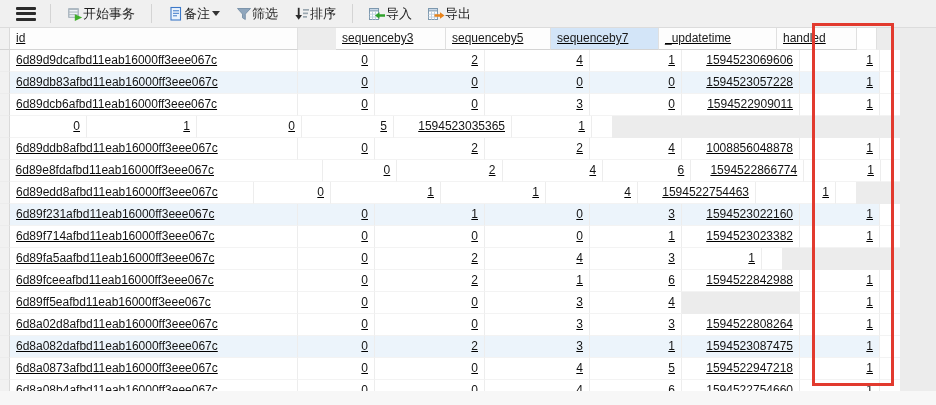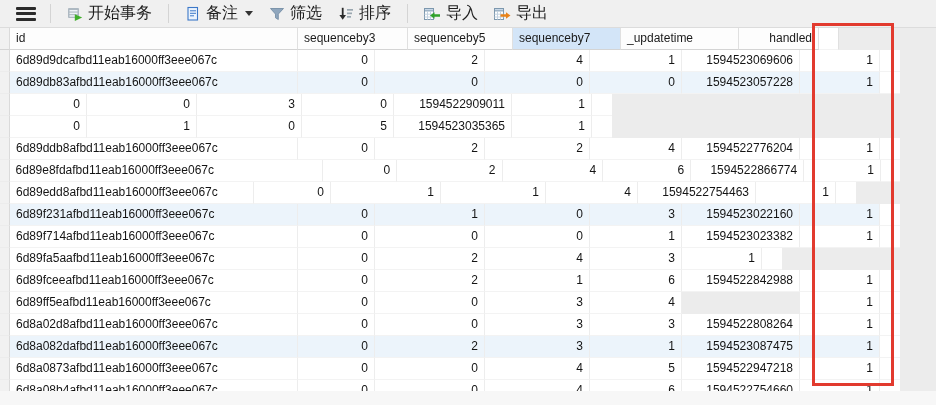--- a/index.html
+++ b/index.html
@@ -12,31 +12,31 @@
   
   .toolbar{
     position:absolute;top:0;left:0;width:936px;height:28px;
     background:#f0f0f0;border-bottom:1px solid #dcdcdc;
     display:flex;align-items:center;padding-left:10px;box-sizing:border-box;
   }
   .hamburger{width:20px;height:14px;display:flex;flex-direction:column;justify-content:space-between;margin:0 6px;cursor:pointer;}
   .hamburger span{display:block;height:3px;background:#2b2b2b;border-radius:1px;}
   .sep{width:1px;height:19px;background:#d4d4d4;margin:0 8px;}
   .tb-btn{
-    display:flex;align-items:center;gap:5px;padding:3px 8px;
-    font-size:16px;color:#1e1e1e;white-space:nowrap;cursor:pointer;border-radius:2px;
+    display:flex;align-items:center;padding:3px 8px;
+    font-size:13px;color:#1e1e1e;white-space:nowrap;cursor:pointer;border-radius:2px;
   }
   .tb-btn svg{display:block;}
   .caret{width:0;height:0;border-left:4px solid transparent;border-right:4px solid transparent;border-top:5px solid #333;margin-left:2px;}
   
   .grid{
     position:absolute;top:28px;left:0;width:936px;height:363px;
     background:#ececec;overflow:hidden;
   }
-  .grid-inner{width:900px;}
+  .grid-inner{width:900px;text-decoration:underline;}
   .row{display:flex;height:22px;box-sizing:border-box;}
   .cell,.hdr-cell,.gutter,.filler{
     box-sizing:border-box;font-size:12px;line-height:21px;
     padding:0 6px;white-space:nowrap;overflow:hidden;color:#141414;
   }
   .gutter{width:10px;padding:0;background:#f1f1f1;border-right:1px solid #dadada;border-bottom:1px solid #ececec;}
   .hdr-cell{
     background:#fdfdfd;border-right:1px solid #e0e0e0;border-bottom:1px solid #d4d4d4;
     color:#1a1a1a;
   }
@@ -135,25 +135,25 @@
     </svg>
     <span>导出</span>
   </div>
 </div>
 
 <div class="grid">
   <div class="grid-inner" id="grid-inner">
       <div class="row">
         <div class="gutter hdr-gutter"></div>
         <div class="hdr-cell al-l" style="width: 288px;">id</div>
-        <div class="hdr-cell al-l" style="width: 110px;">sequenceby3</div>
+        <div class="hdr-cell al-l" style="width: 110px; margin-left: 38px;">sequenceby3</div>
         <div class="hdr-cell al-l" style="width: 105px;">sequenceby5</div>
         <div class="hdr-cell al-l sel" style="width: 108px;">sequenceby7</div>
         <div class="hdr-cell al-l" style="width: 118px;">_updatetime</div>
-        <div class="hdr-cell al-l" style="width: 80px; text-align: right;">handled</div>
+        <div class="hdr-cell al-l" style="width: 80px;">handled</div>
         <div class="hdr-cell filler"></div>
       </div>
       <div class="row">
         <div class="gutter"></div>
         <div class="cell al-l" style="width: 288px;">6d89d9dcafbd11eab16000ff3eee067c</div>
         <div class="cell al-r" style="width: 77px;">0</div>
         <div class="cell al-r" style="width: 110px;">2</div>
         <div class="cell al-r" style="width: 105px;">4</div>
         <div class="cell al-r" style="width: 92px;">1</div>
         <div class="cell al-r" style="width: 118px;">1594523069606</div>
@@ -166,20 +166,21 @@
         <div class="cell al-r" style="width: 77px;">0</div>
         <div class="cell al-r" style="width: 110px;">0</div>
         <div class="cell al-r" style="width: 105px;">0</div>
         <div class="cell al-r" style="width: 92px;">0</div>
         <div class="cell al-r" style="width: 118px;">1594523057228</div>
         <div class="cell al-r" style="width: 80px;">1</div>
         <div class="filler"></div>
       </div>
       <div class="row">
         <div class="gutter"></div>
+        <div class="cell al-l" style="width: 288px;">6d89dcb6afbd11eab16000ff3eee067c</div>
         <div class="cell al-r" style="width: 77px;">0</div>
         <div class="cell al-r" style="width: 110px;">0</div>
         <div class="cell al-r" style="width: 105px;">3</div>
         <div class="cell al-r" style="width: 92px;">0</div>
         <div class="cell al-r" style="width: 118px;">1594522909011</div>
         <div class="cell al-r" style="width: 80px;">1</div>
         <div class="filler"></div>
       </div>
       <div class="row">
         <div class="gutter"></div>
@@ -191,21 +192,21 @@
         <div class="cell al-r" style="width: 80px;">1</div>
         <div class="filler"></div>
       </div>
       <div class="row">
         <div class="gutter"></div>
         <div class="cell al-l" style="width: 288px;">6d89ddb8afbd11eab16000ff3eee067c</div>
         <div class="cell al-r" style="width: 77px;">0</div>
         <div class="cell al-r" style="width: 110px;">2</div>
         <div class="cell al-r" style="width: 105px;">2</div>
         <div class="cell al-r" style="width: 92px;">4</div>
-        <div class="cell al-r" style="width: 118px;">1594522776204</div>
+        <div class="cell al-r" style="width: 118px;">1008856048878</div>
         <div class="cell al-r" style="width: 80px;">1</div>
         <div class="filler"></div>
       </div>
       <div class="row">
         <div class="gutter"></div>
         <div class="cell al-l" style="width: 329px;">6d89e8fdafbd11eab16000ff3eee067c</div>
         <div class="cell al-r" style="width: 77px;">0</div>
         <div class="cell al-r" style="width: 110px;">2</div>
         <div class="cell al-r" style="width: 105px;">4</div>
         <div class="cell al-r" style="width: 92px;">6</div>

